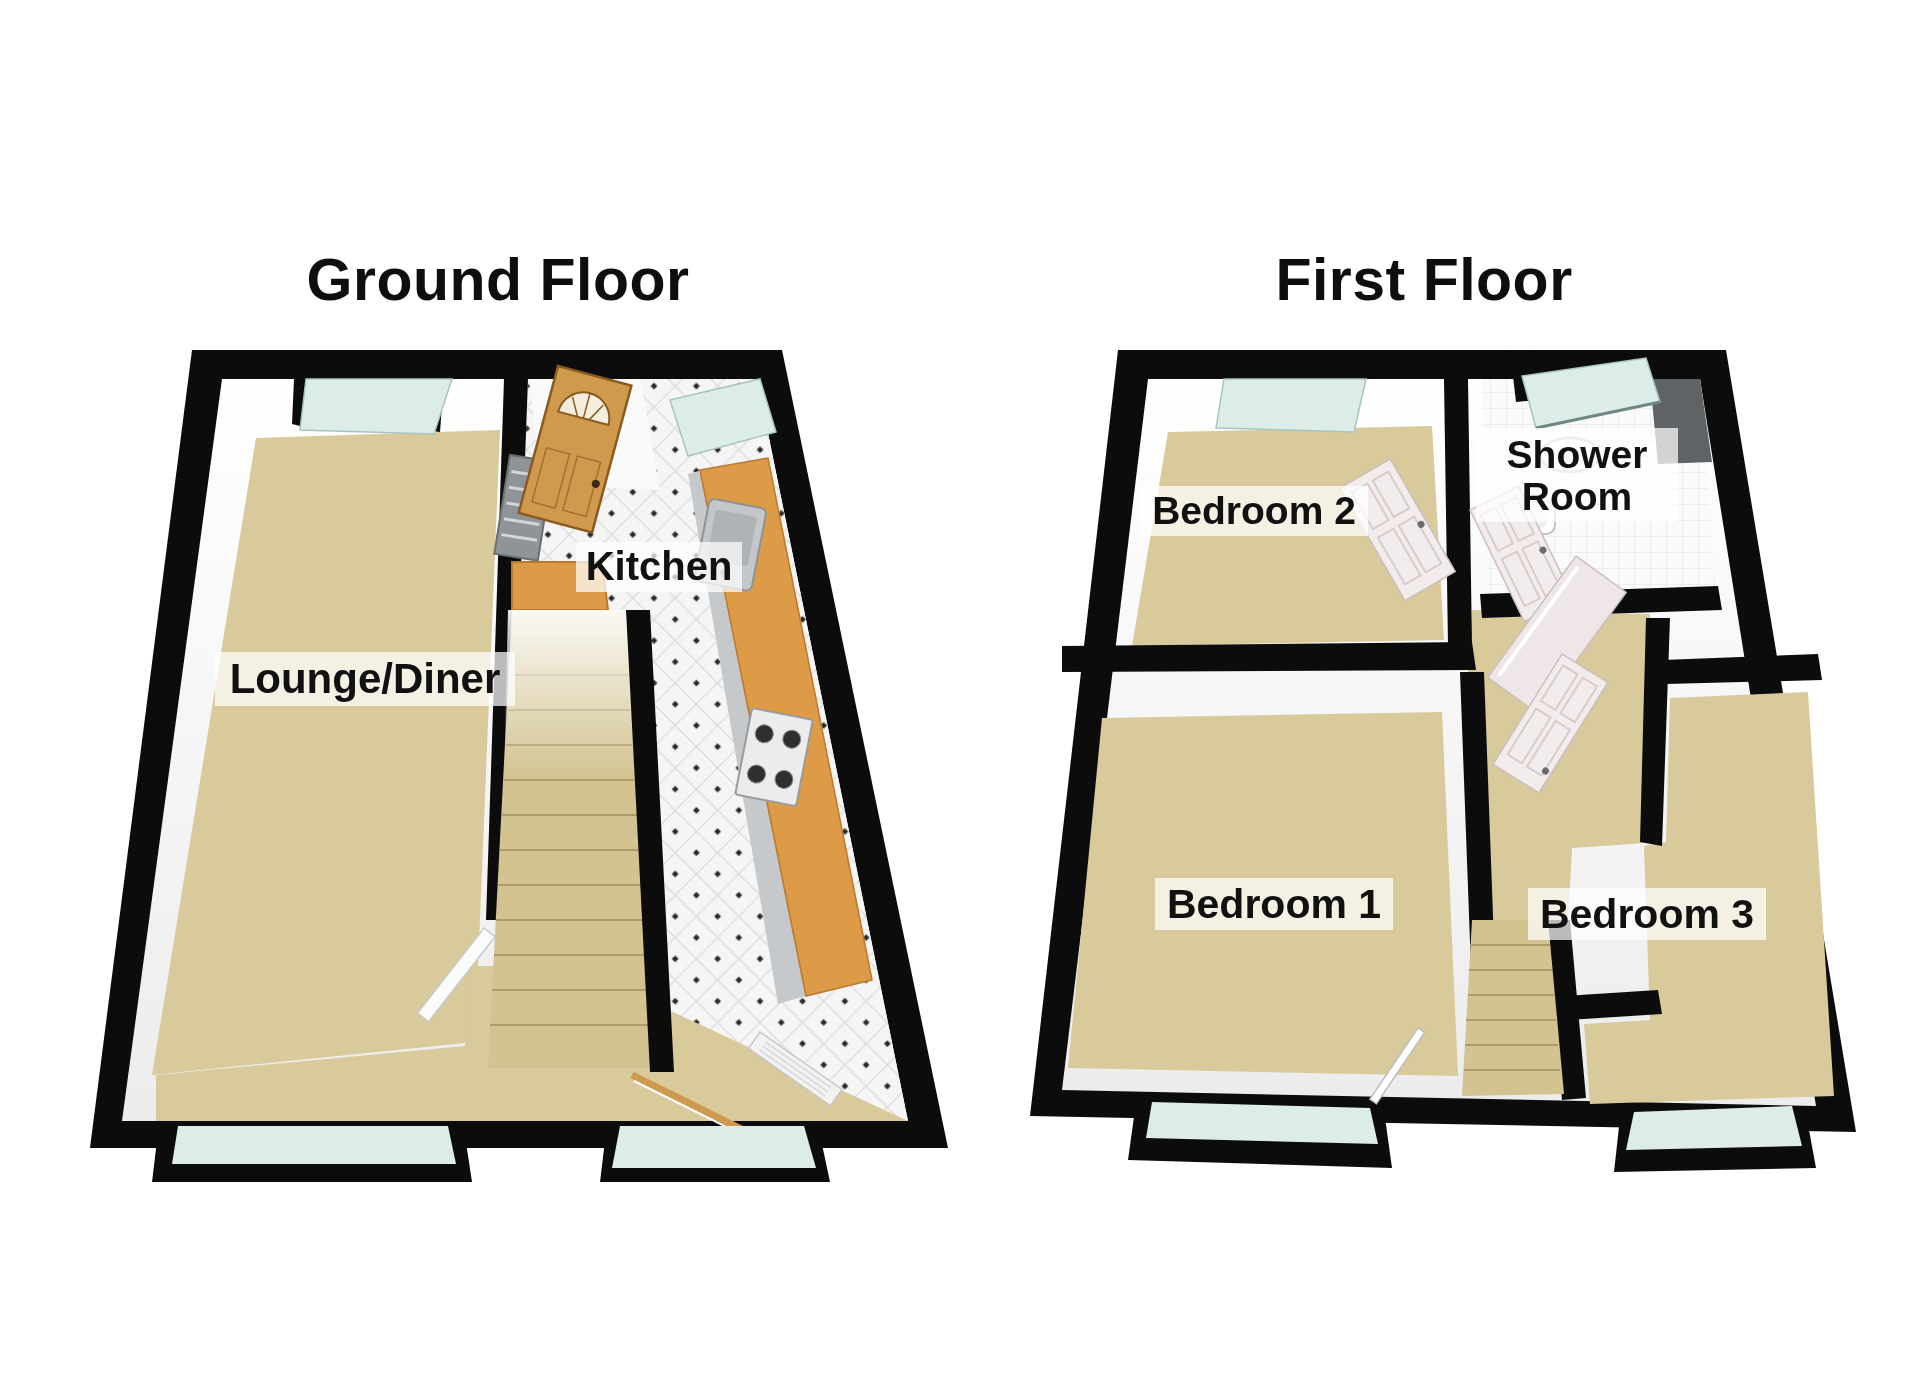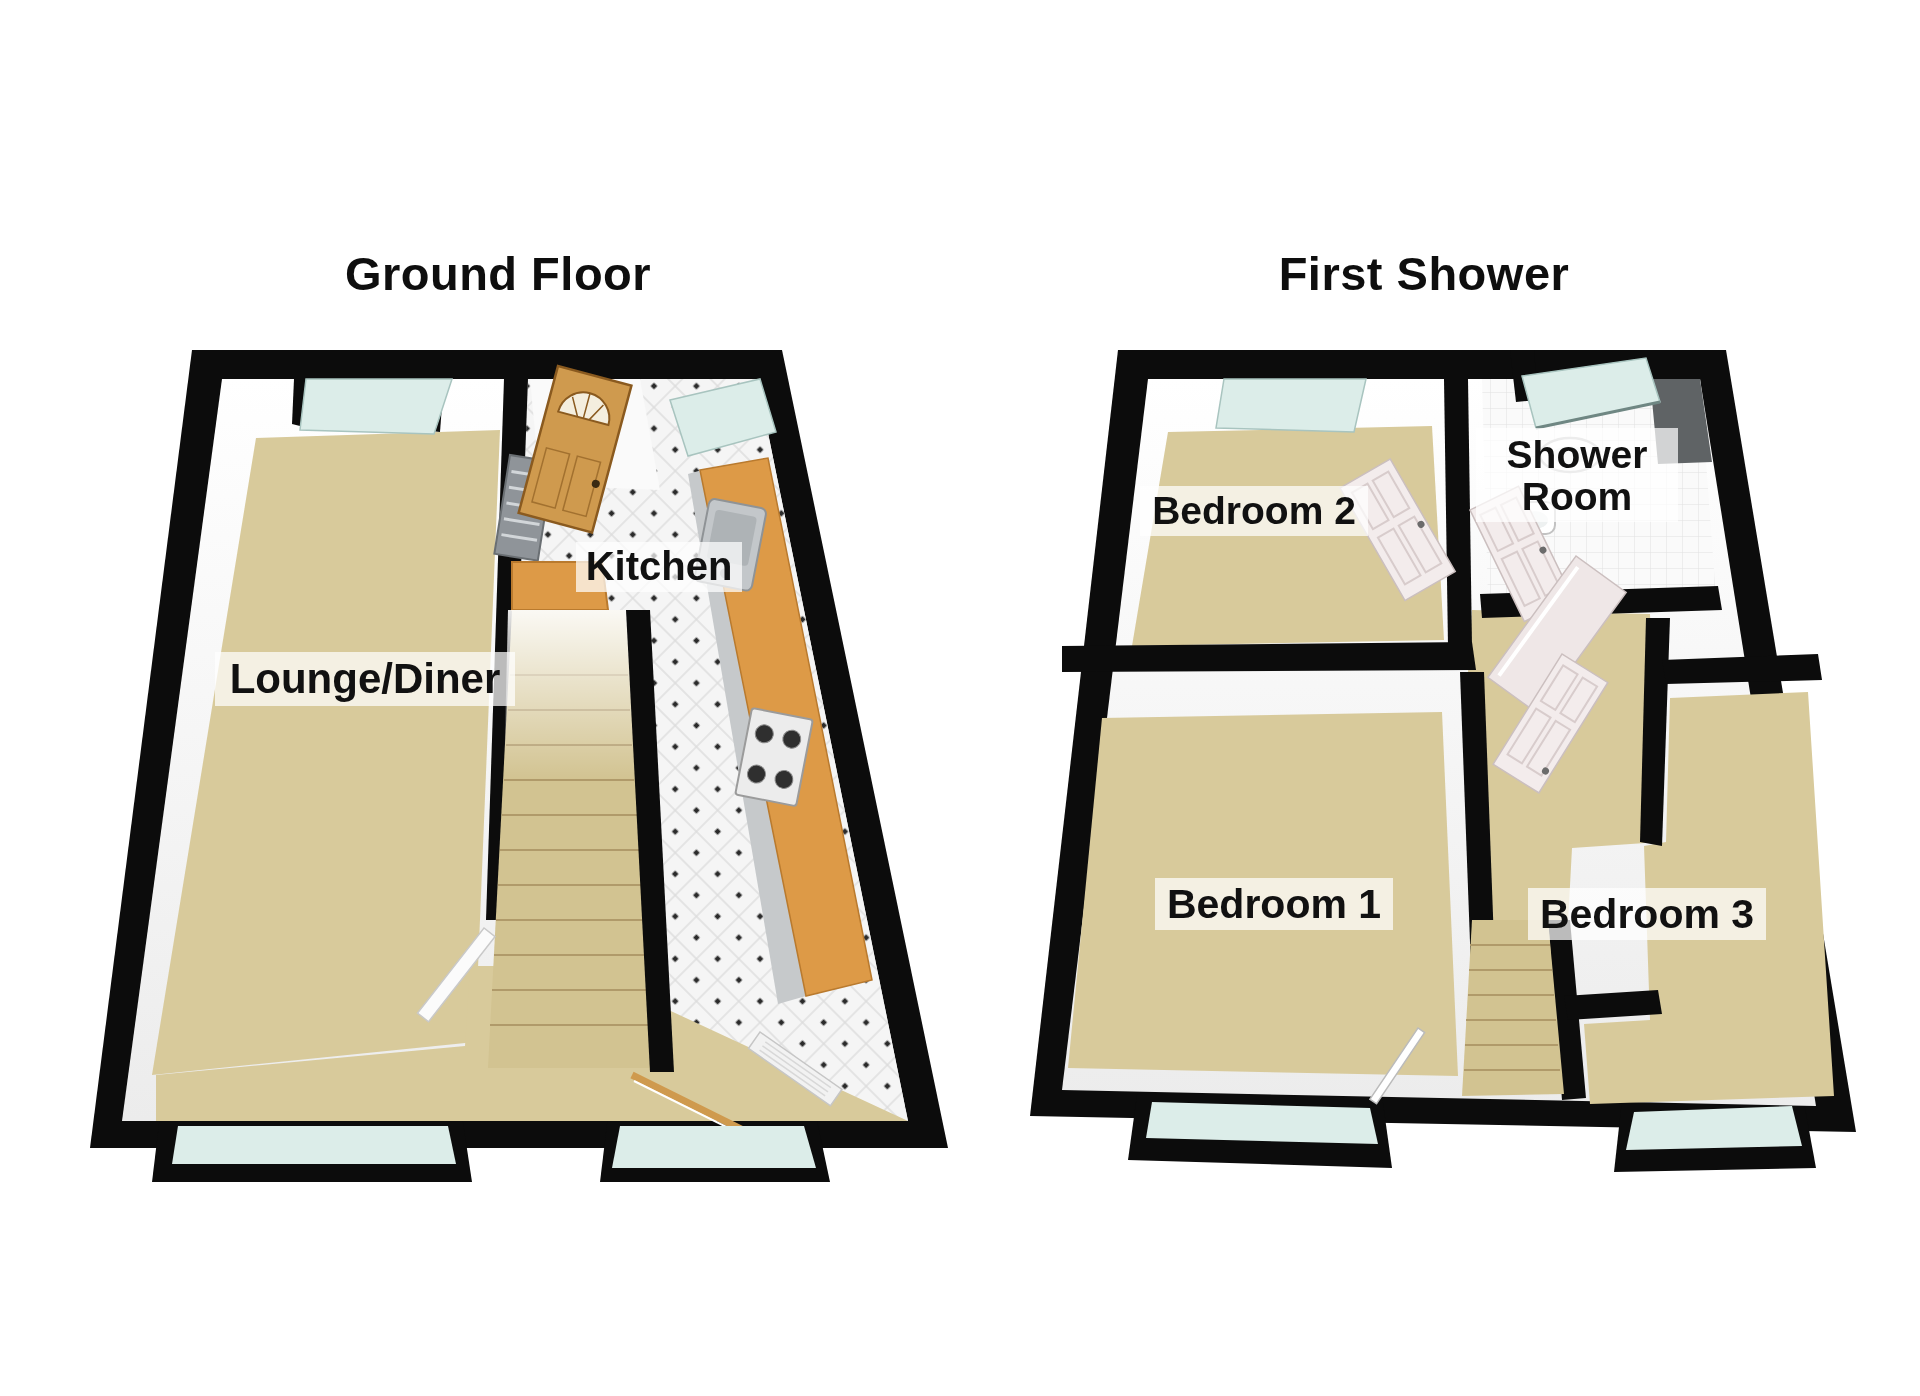--- a/index.html
+++ b/index.html
@@ -1,35 +1,35 @@
 <!DOCTYPE html>
 <html><head>
 <meta charset="utf-8">
 <style>
   html,body{margin:0;padding:0;background:#ffffff;}
   .stage{
     position:relative;width:1920px;height:1396px;background:#ffffff;
     font-family:"Liberation Sans",sans-serif;overflow:hidden;
   }
   .floor-title{
-    position:absolute;text-align:center;font-weight:bold;font-size:47px;
+    position:absolute;text-align:center;font-weight:bold;font-size:59px;
     color:#0e0e0e;letter-spacing:0.5px;white-space:nowrap;
   }
   svg.plan{position:absolute;overflow:visible;}
   svg.plan .label-text{
     font-family:"Liberation Sans",sans-serif;font-weight:bold;fill:#111111;
   }
 </style>
 </head>
 <body>
 
 <div class="stage">
 
   <div class="floor-title" style="left:270px;top:246px;width:456px;">Ground Floor</div>
-  <div class="floor-title" style="left:1196px;top:246px;width:456px;">First Shower</div>
+  <div class="floor-title" style="left:1196px;top:246px;width:456px;">First Floor</div>
 
   <svg class="plan" style="left:60px;top:280px;" width="890" height="930" viewBox="0 0 890 930">
     <defs>
       <pattern id="kitchenTiles" width="30" height="30" patternUnits="userSpaceOnUse" patternTransform="rotate(45 0 0)">
         <rect width="30" height="30" fill="#f5f5f5"></rect>
         <path d="M0 0H30V30H0Z" fill="none" stroke="#dddddd" stroke-width="1.4"></path>
         <rect x="12.6" y="12.6" width="4.8" height="4.8" fill="#2b2b2b"></rect>
       </pattern>
       <linearGradient id="stairFadeG" x1="0" y1="0" x2="0" y2="1">
         <stop offset="0" stop-color="#ffffff" stop-opacity="0.9"></stop>

